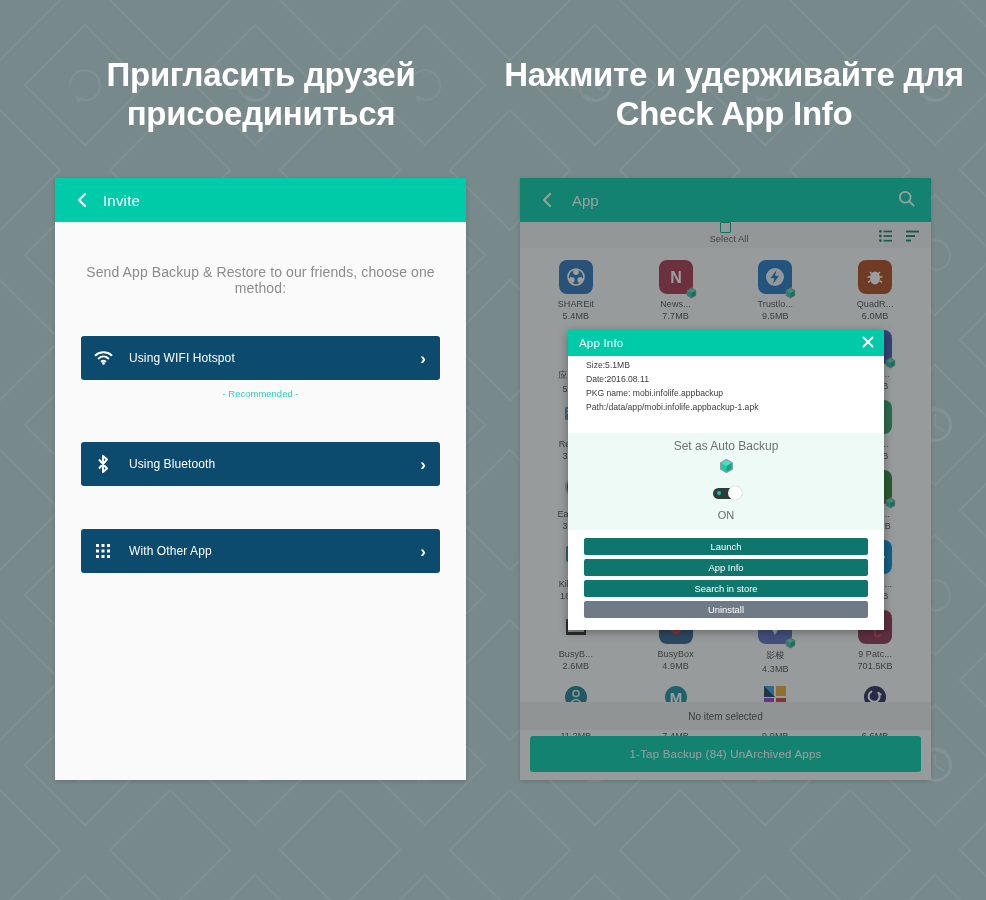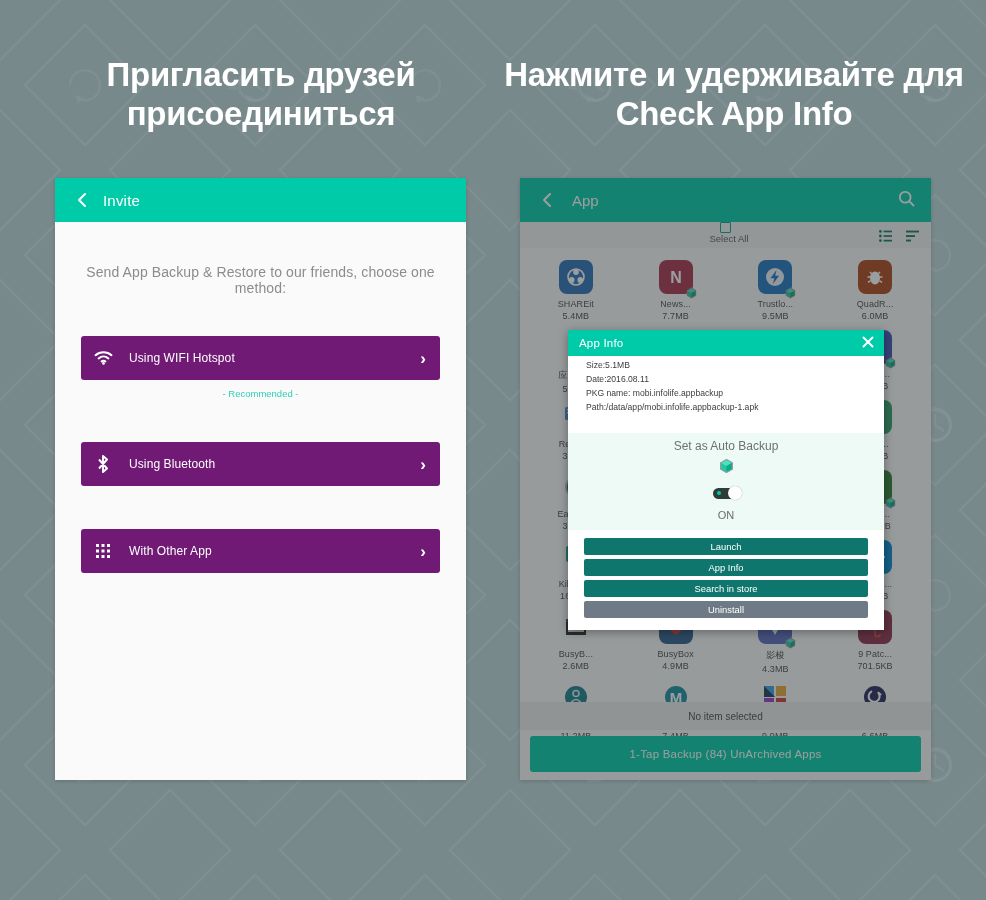--- a/index.html
+++ b/index.html
@@ -62,21 +62,21 @@
   .invite-body { padding: 0 26px; }
   .invite-hint {
     text-align: center;
     color: #8c8c8c;
     font-size: 14px;
     margin-top: 42px;
     letter-spacing: .1px;
   }
   .method-btn {
     height: 44px;
-    background: #701a75;
+    background: #0c4a6e;
     border-radius: 3px;
     display: flex; align-items: center;
     padding: 0 12px;
     color: #ffffff;
     position: relative;
   }
   .method-btn .m-label { font-size: 12px; margin-left: 16px; letter-spacing: .1px; }
   .method-btn .chev {
     position: absolute; right: 14px; top: 50%;
     transform: translateY(-50%);

